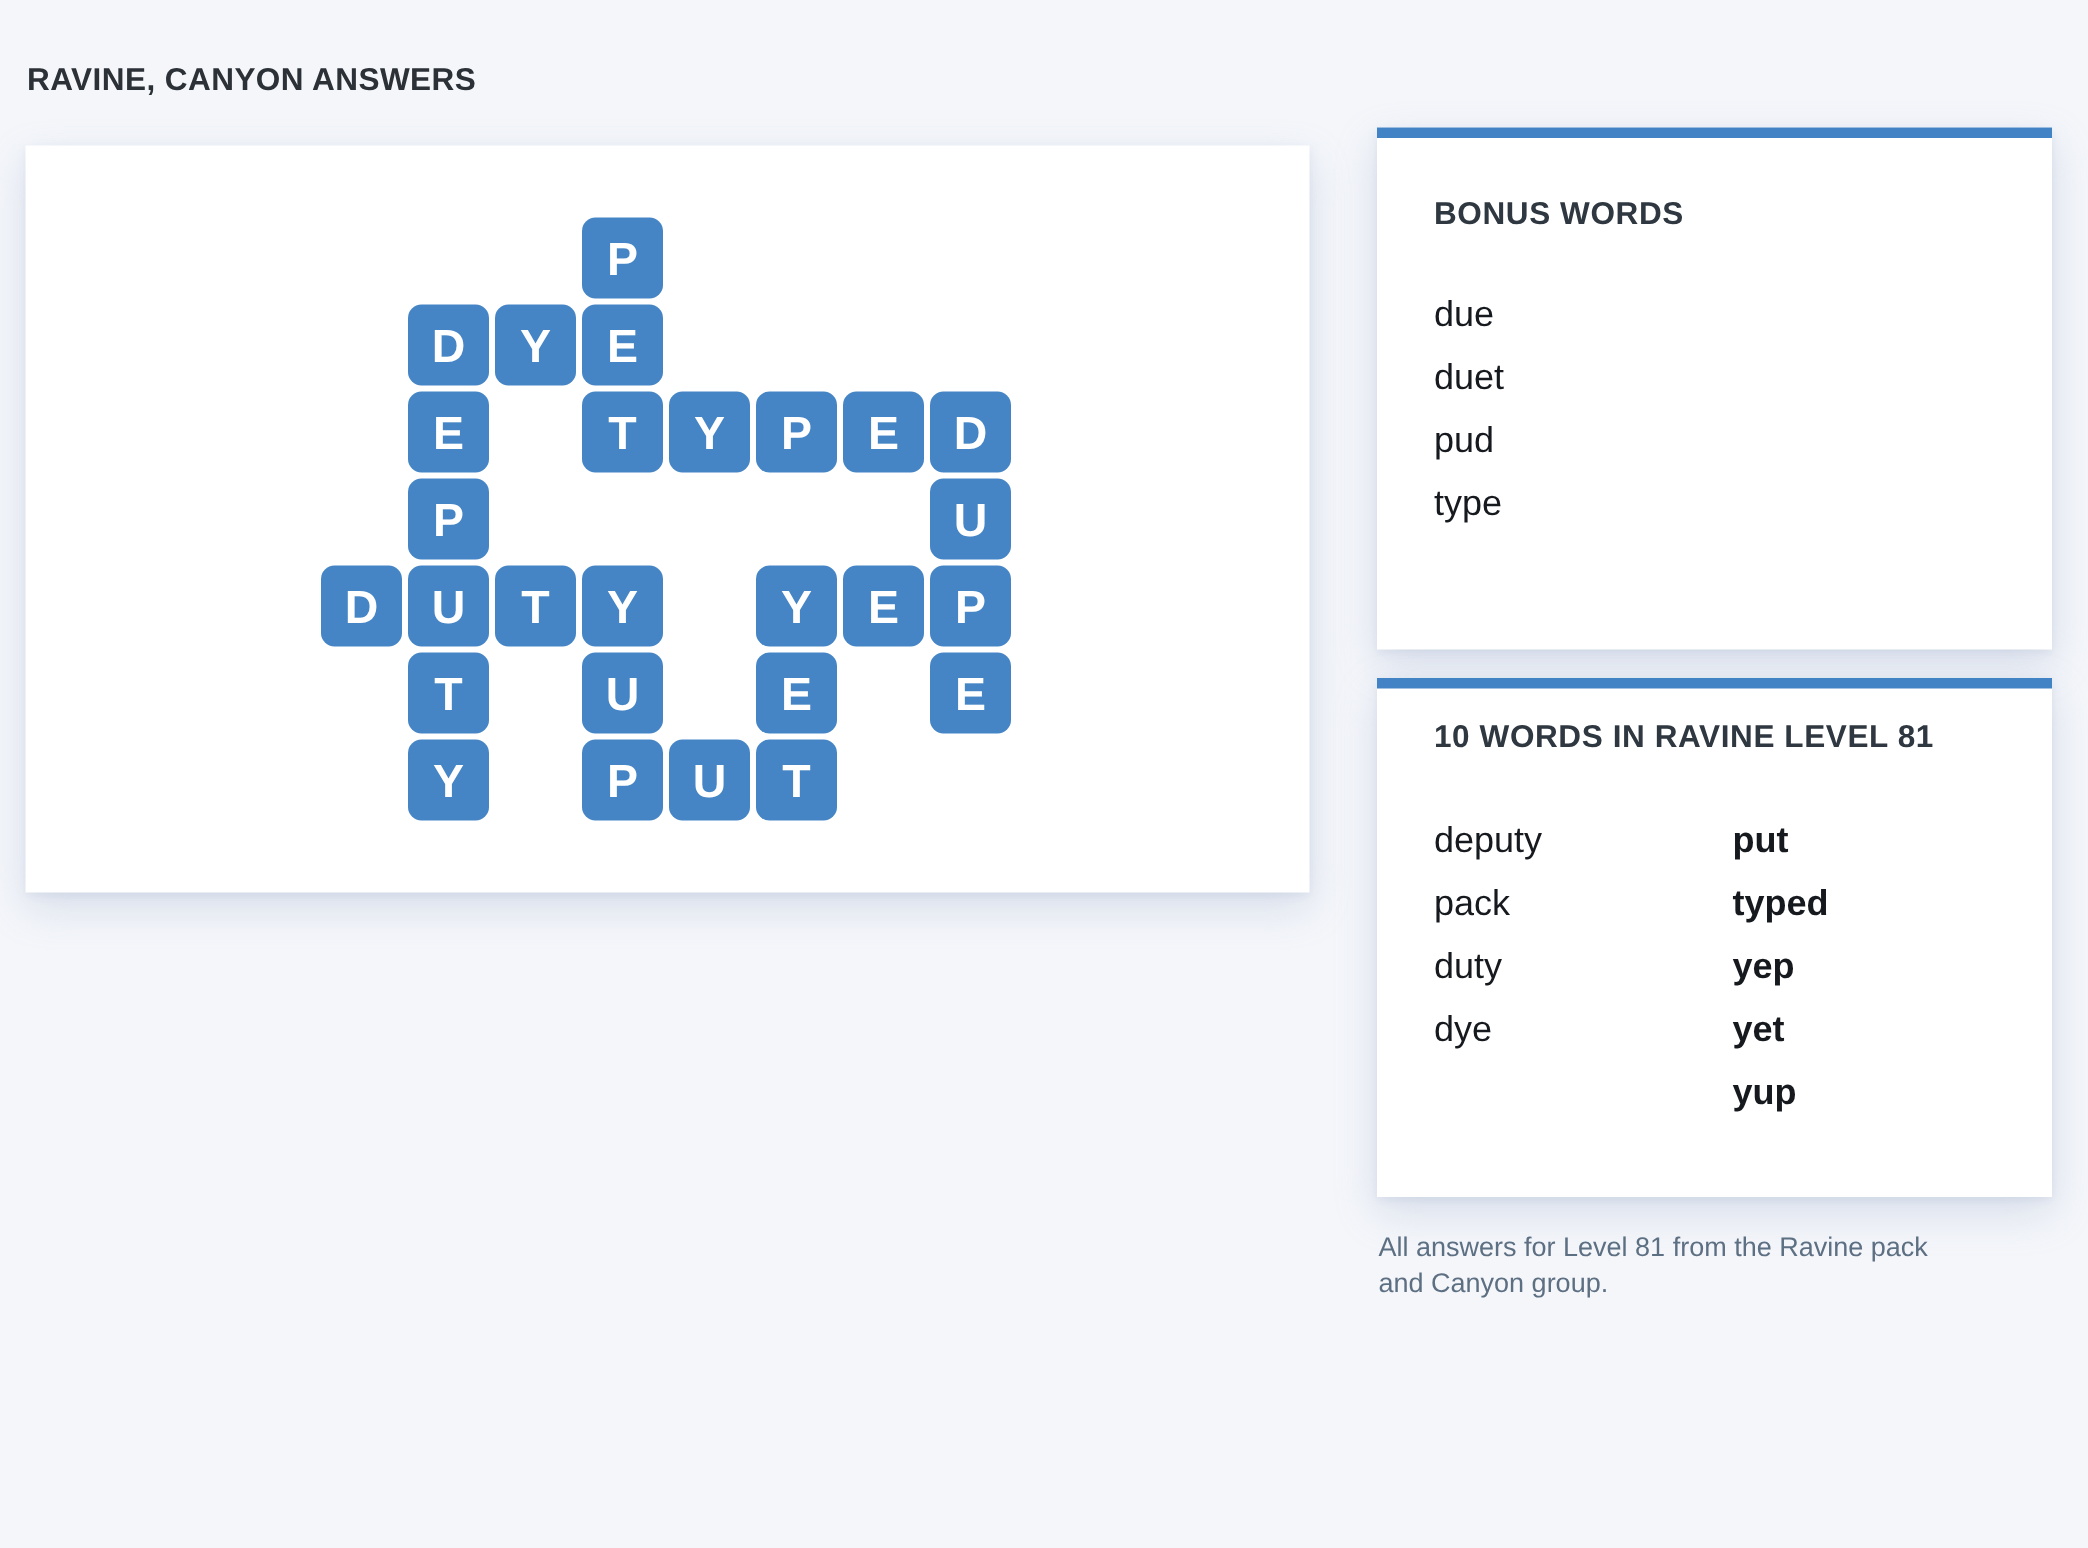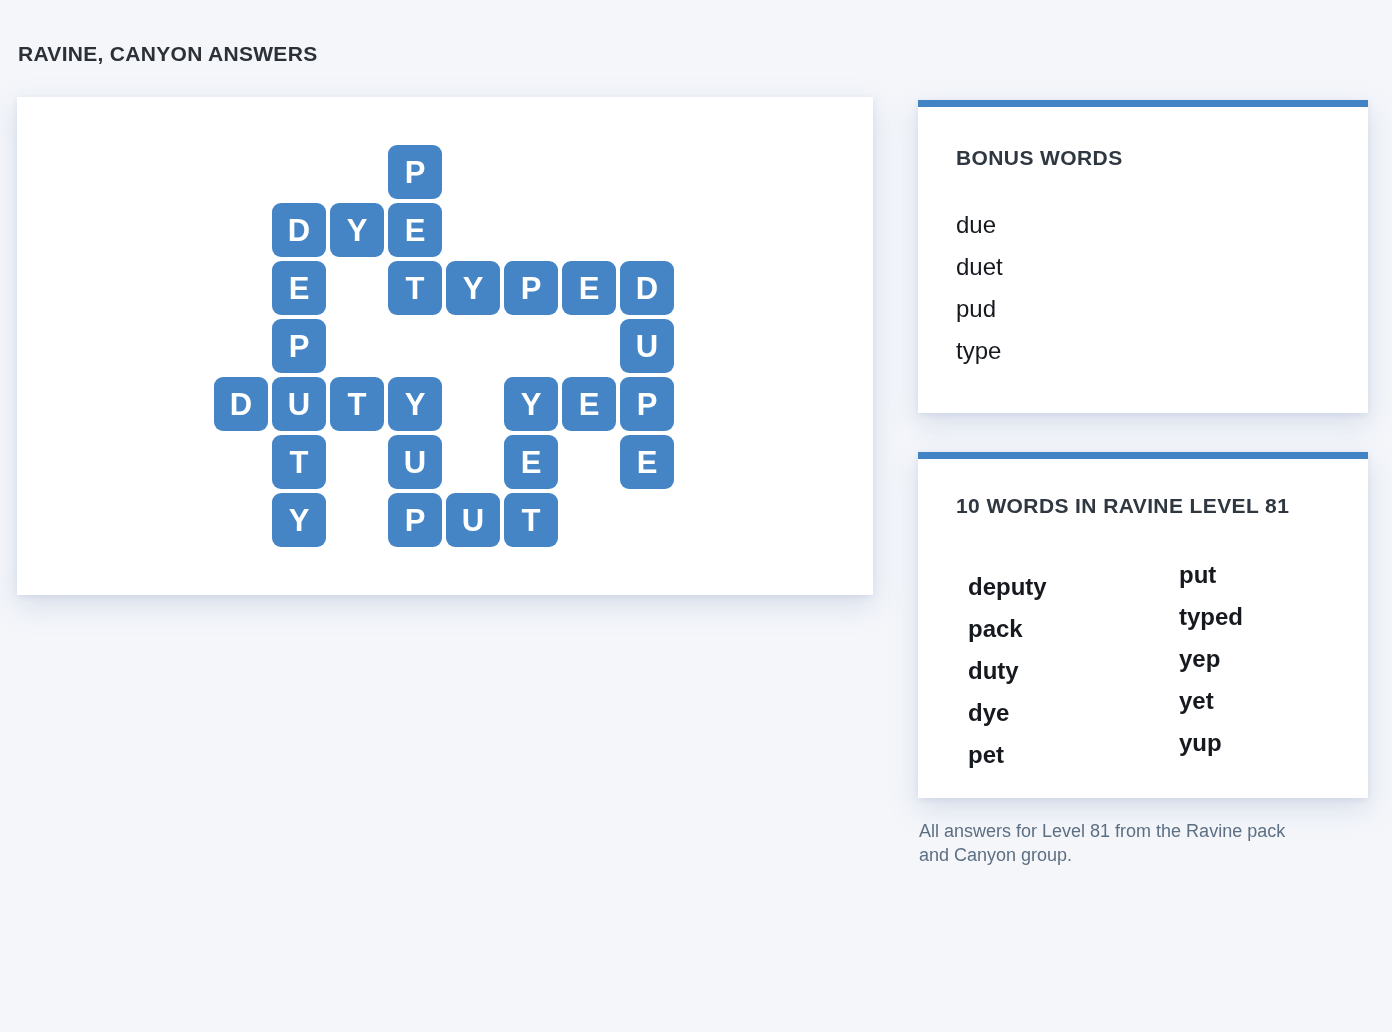--- a/index.html
+++ b/index.html
@@ -51,28 +51,28 @@
     position: absolute; left: 918px;
     width: 450px;
     background: #ffffff;
     box-shadow: 0 10px 26px rgba(150, 167, 198, 0.30), 0 2px 6px rgba(150, 167, 198, 0.18);
   }
   .panel .accent-bar {
     position: absolute; left: 0; top: 0;
     width: 100%; height: 7px;
     background: var(--accent-color, #4283c6);
   }
-  .bonus-panel { top: 100px; height: 313px; }
+  .bonus-panel { top: 85px; height: 348px; }
   .words-panel { top: 452px; height: 346px; }
   .panel h3 {
     margin: 46px 30px 0 38px;
     font-size: 21px; font-weight: 700; color: #2f3740;
     letter-spacing: 0.4px;
   }
-  .words-panel h3 { margin-top: 42px; }
+  .words-panel h3 { margin-top: 28px; }
   .word-list {
     list-style: none;
     margin: 34px 30px 0 38px;
   }
   .word-list li {
     font-size: 24px; line-height: 42px; color: #16191e;
   }
   .word-columns {
     display: flex;
     margin: 36px 30px 0 38px;
@@ -134,26 +134,25 @@
         <li>duet</li>
         <li>pud</li>
         <li>type</li>
       </ul>
   </aside>
 
   <aside class="panel words-panel">
     <div class="accent-bar"></div>
     <h3>10 WORDS IN RAVINE LEVEL 81</h3>
     <div class="word-columns" id="word-columns">
-        <ul class="word-list word-col" style="margin: 12px; font-weight: bold;">
+        <ul class="word-list word-col" style="margin: 0px;">
           <li>deputy</li>
           <li>pack</li>
           <li>duty</li>
           <li>dye</li>
-          <li>pet</li>
         </ul>
         <ul class="word-list word-col" style="margin: 0px; font-weight: bold;">
           <li>put</li>
           <li>typed</li>
           <li>yep</li>
           <li>yet</li>
           <li>yup</li>
         </ul>
       </div>
   </aside>

